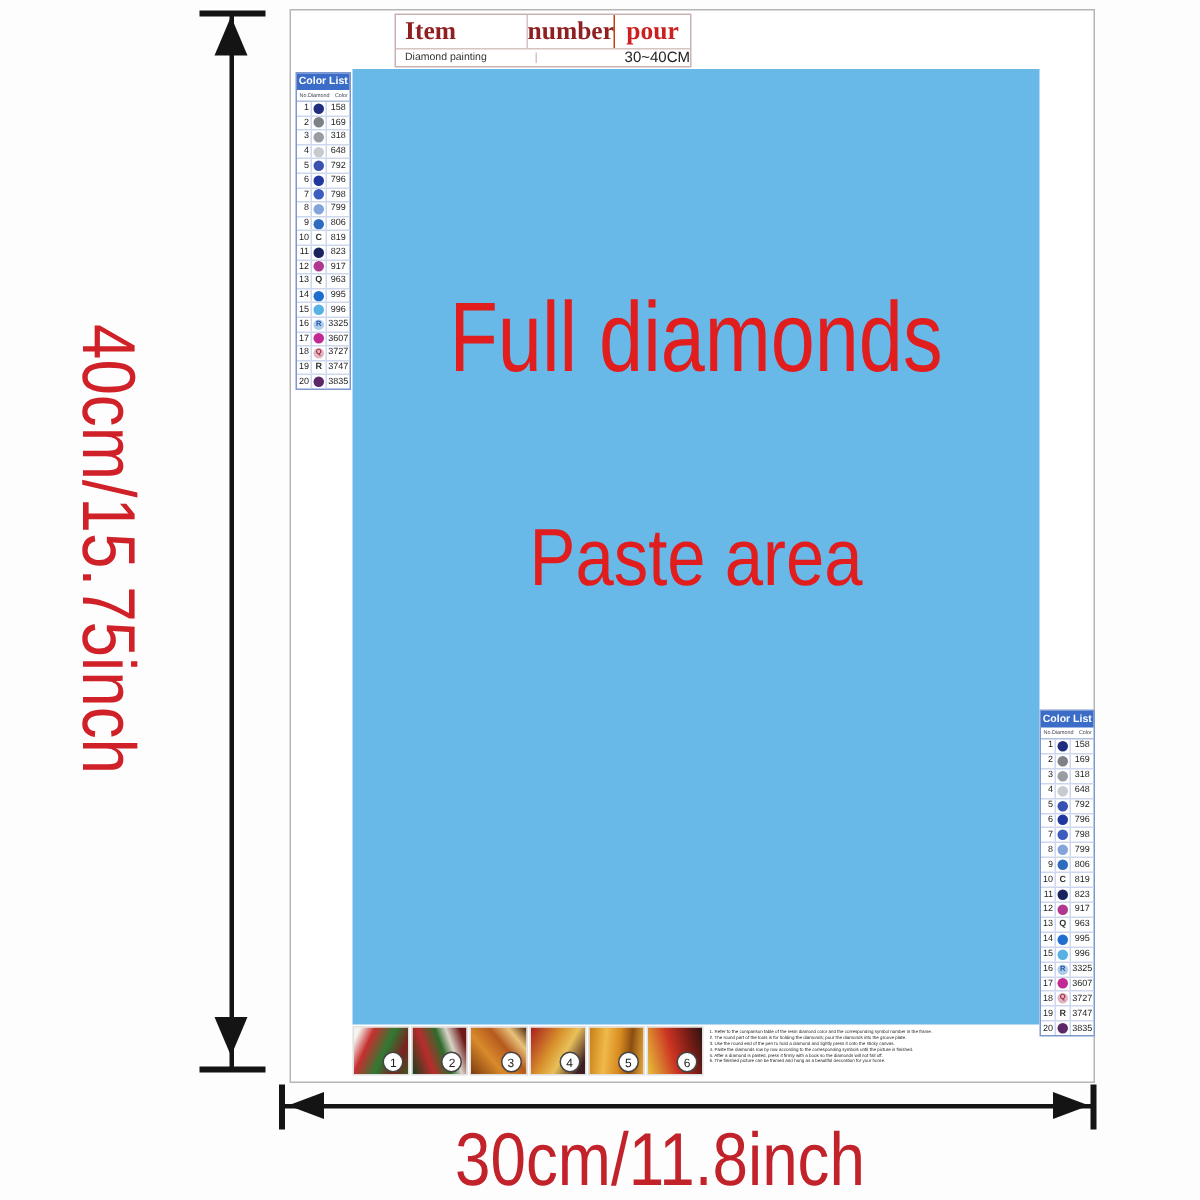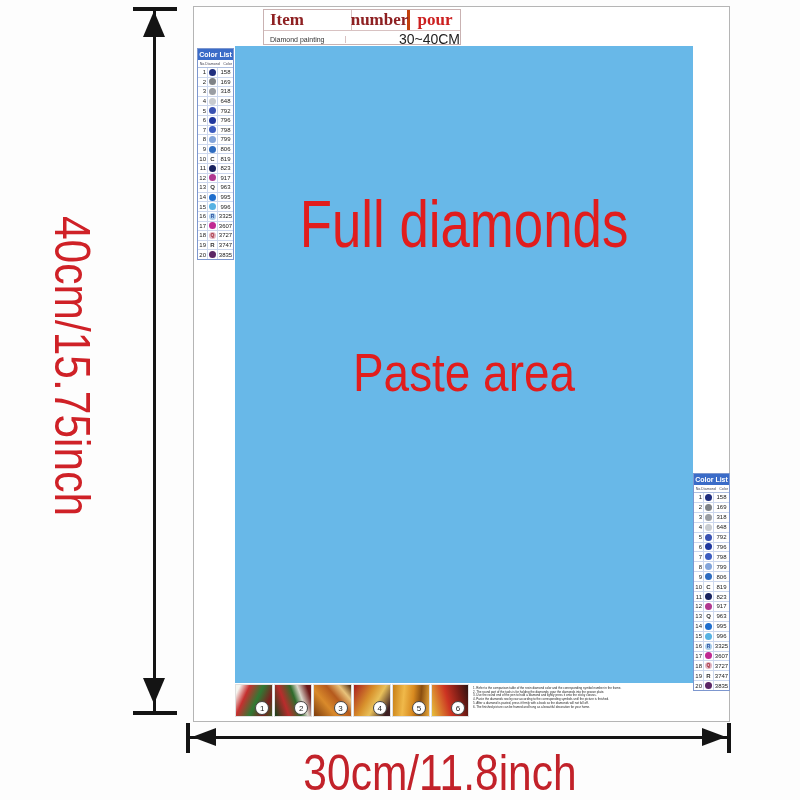--- a/index.html
+++ b/index.html
@@ -9,28 +9,28 @@
   
   .sheet{position:absolute;left:193px;top:6px;width:537px;height:716px;background:#fff;
     border:1px solid #b5b5b5;box-sizing:border-box;}
 
   
   .spec-table{position:absolute;left:69px;top:2px;width:198px;height:36px;
     border:1px solid #c9b2b2;box-sizing:border-box;display:flex;flex-direction:column;background:#fff;}
   .spec-head{display:flex;height:22px;font-family:"Liberation Serif",serif;font-weight:bold;align-items:center;}
   .spec-head .cell{box-sizing:border-box;height:100%;display:flex;align-items:center;}
   .spec-c1{width:88px;padding-left:6px;border-right:1px solid #d8c2c2;}
-  .spec-c2{width:58px;justify-content:center;border-right:3px solid #c2410c;}
+  .spec-c2{width:58px;justify-content:center;border-right:1px solid #c2410c;}
   .spec-c3{flex:1;justify-content:center;}
   .spec-head .spec-c1,.spec-head .spec-c2{color:#8e2022;font-size:17px;}
   .spec-head .spec-c3{color:#cc1f1f;font-size:17px;}
   .spec-row{display:flex;flex:1;border-top:1px solid #d8c2c2;align-items:center;color:#333;}
   .spec-row .spec-c1{font-size:7px;}
   .spec-row .spec-c2{font-size:7px;}
-  .spec-row .spec-c3{font-size:14px;color:#222;}
+  .spec-row .spec-c3{font-size:10px;color:#222;}
 
   
   .paste{position:absolute;left:41px;top:39px;width:458px;height:637px;background:#68b8e8;}
   .paste-line{position:absolute;left:0;width:100%;text-align:center;color:#e11d1d;white-space:nowrap;}
   .paste-line1{top:140px;font-size:66px;transform:scaleX(0.8);}
   .paste-line2{top:295px;font-size:54px;transform:scaleX(0.85);}
 
   
   .clist{position:absolute;width:37px;border:1px solid #7d97cf;background:#fff;box-sizing:border-box;
     display:flex;flex-direction:column;}

